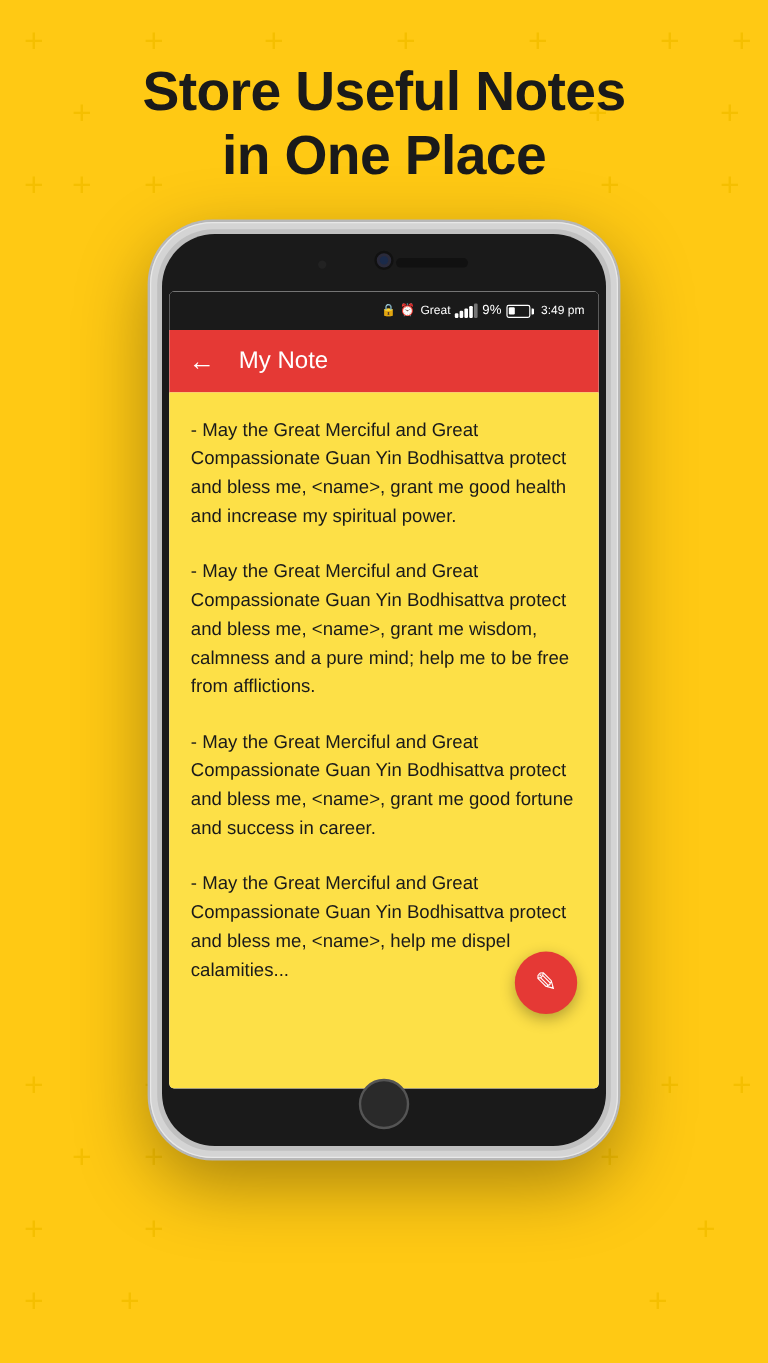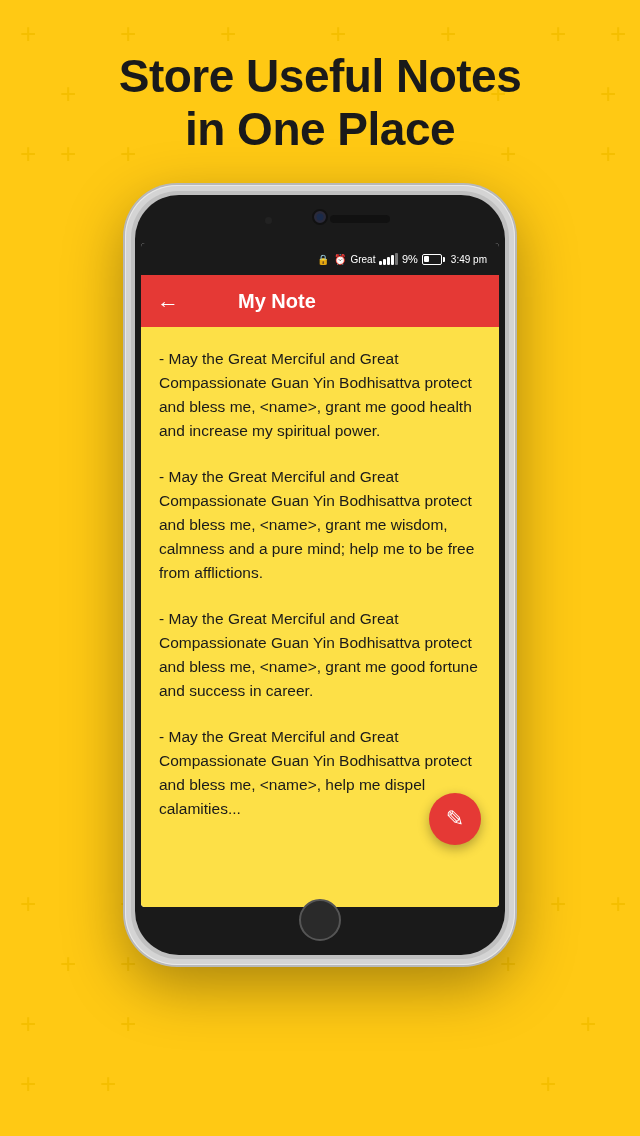--- a/index.html
+++ b/index.html
@@ -228,22 +228,21 @@
     .back-arrow {
       color: white;
       font-size: 22px;
       cursor: pointer;
       line-height: 1;
     }
 
     .app-bar-title {
       color: white;
       font-size: 20px;
-      font-weight: 700;
-      margin-left: 39px;
+      font-weight: 400;
     }
 
     
     .note-content {
       flex: 1;
       background: #fde047;
       padding: 20px 18px;
       overflow: hidden;
       font-size: 15.5px;
       line-height: 1.55;

